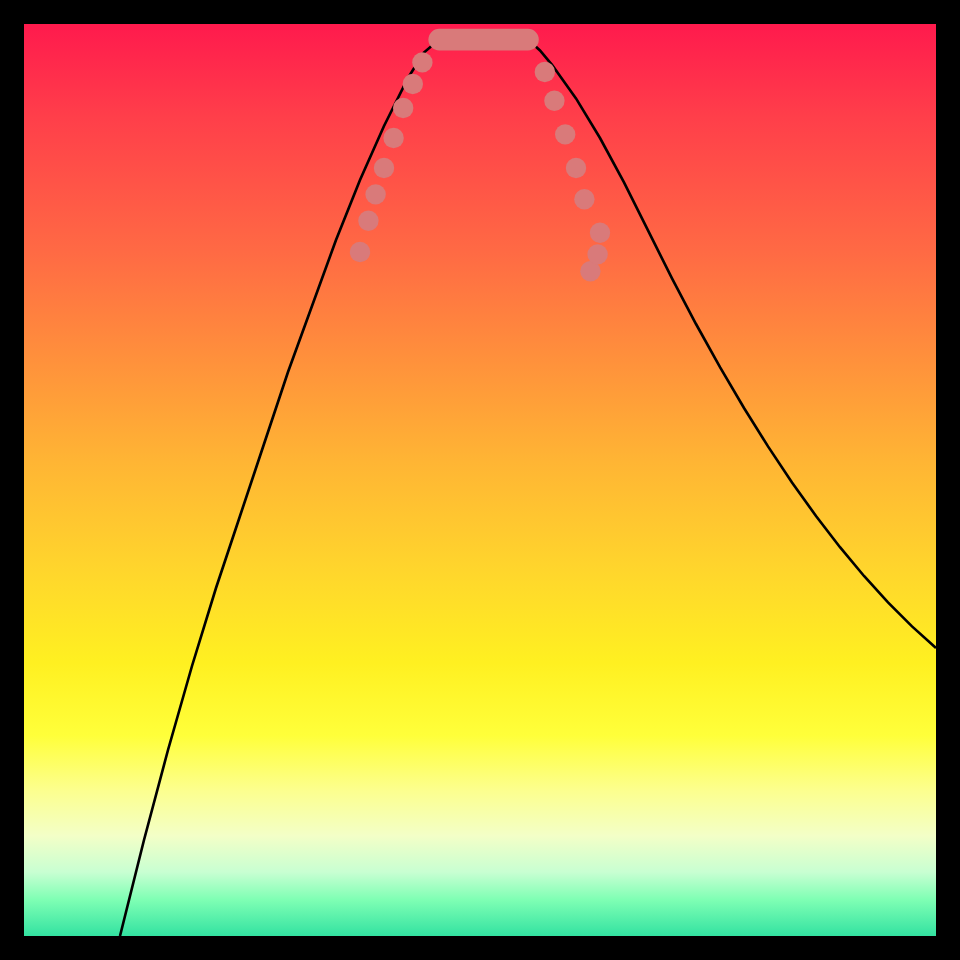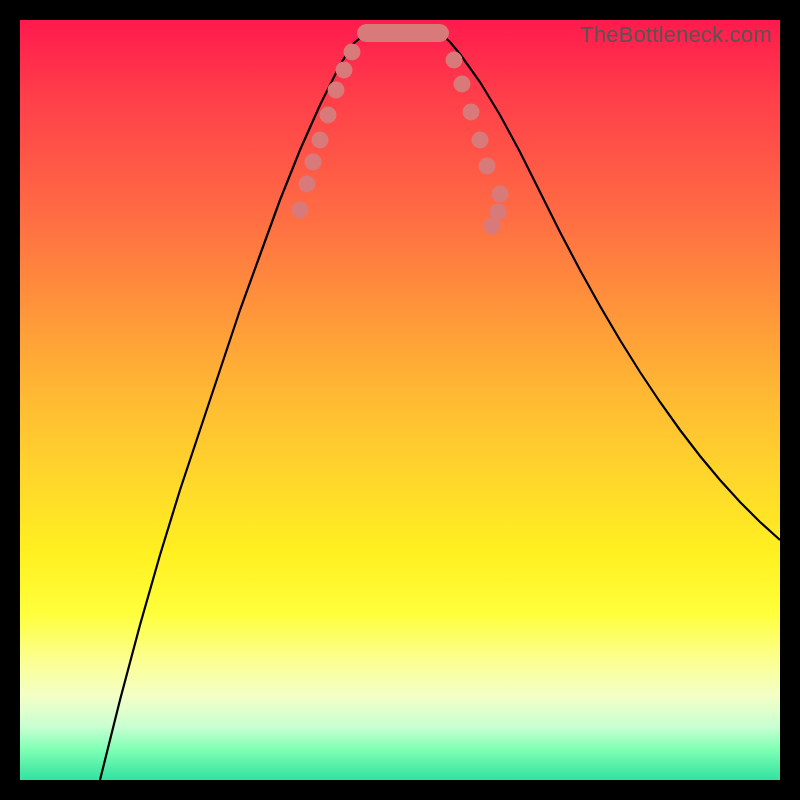--- a/index.html
+++ b/index.html
@@ -70,21 +70,20 @@
   .pill {
     fill: #d97a7a;
     stroke: none;
   }
 </style>
 </head>
 <body>
 
 <div class="frame">
   <div class="plot-area">
-    <div class="watermark">TheBottleneck.com</div>
     <svg class="curve" viewBox="0 0 760 760">
       <path id="curve-left" d="M80 760 L100 680 L120 605 L140 535 L160 470 L180 410 L200 350 L220 290 L240 235 L260 180 L280 130 L300 85 L320 45 L333 24 L346 13"></path>
       <path id="curve-right" d="M760 520 L740 502 L720 482 L700 460 L680 436 L660 410 L640 382 L620 352 L600 320 L580 286 L560 250 L540 212 L520 172 L500 132 L480 95 L460 62 L440 34 L430 22 L420 13"></path>
       <rect id="pill" class="pill" rx="9" ry="9" x="337" y="4" width="92" height="18"></rect>
       <g id="dots-left">
           <circle cx="280" cy="190" r="8.5" class="dot"></circle>
           <circle cx="287" cy="164" r="8.5" class="dot"></circle>
           <circle cx="293" cy="142" r="8.5" class="dot"></circle>
           <circle cx="300" cy="120" r="8.5" class="dot"></circle>
           <circle cx="308" cy="95" r="8.5" class="dot"></circle>

